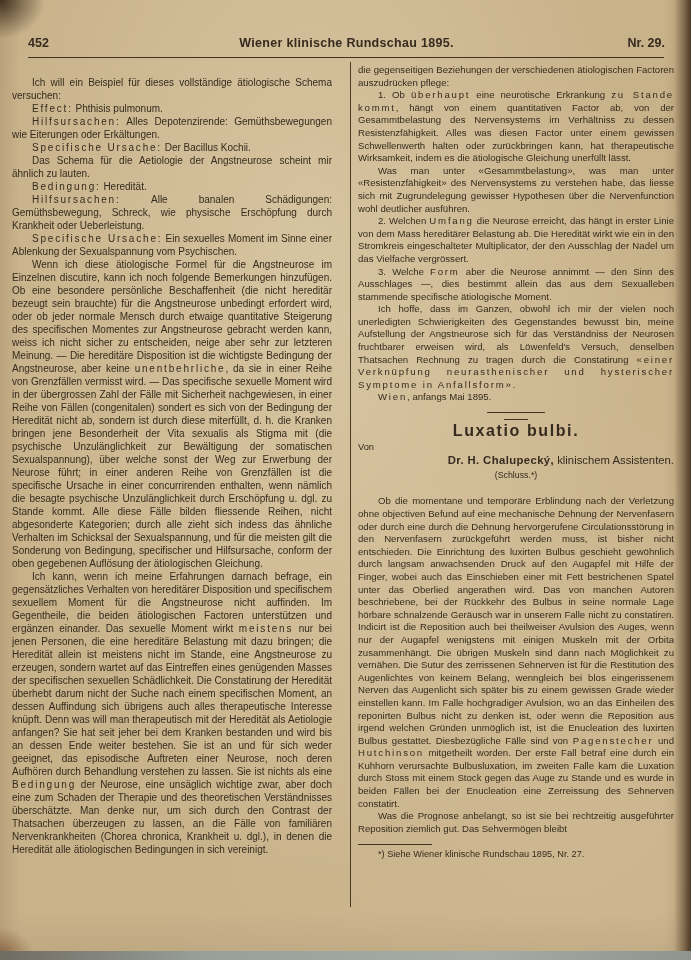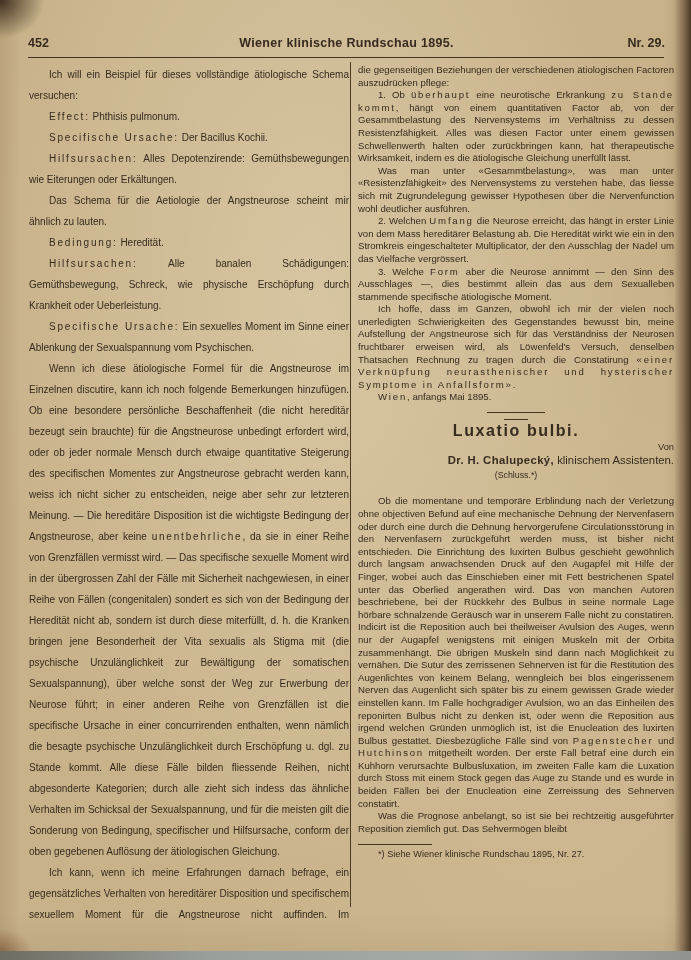--- a/index.html
+++ b/index.html
@@ -27,32 +27,32 @@
   
   .hdr{position:absolute;top:36px;left:28px;right:26px;height:20px;font-size:12.5px;font-weight:bold;}
   .hdr .pg{position:absolute;left:0;top:0;}
   .hdr .ttl{position:absolute;left:0;right:0;text-align:center;top:0;letter-spacing:0.3px;}
   .hdr .iss{position:absolute;right:0;top:0;}
   .hdr-rule{position:absolute;top:57px;left:28px;width:636px;border-top:1.6px solid #42321f;}
 
   
   .divider{position:absolute;left:350px;top:62px;height:845px;width:1px;background:#4a3a26;}
   .col{position:absolute;top:64px;text-align:justify;}
-  .col-left{left:29px;width:320px;height:860px;font-size:10px;line-height:21px;overflow:hidden;}
+  .col-left{left:12px;width:320px;height:860px;font-size:10px;line-height:13px;overflow:hidden;margin-top:12px;}
   .col-right{left:358px;width:316px;height:888px;font-size:9.6px;line-height:12.6px;overflow:hidden;}
   .col p{margin:0;text-indent:20px;}
   .col p.noindent{text-indent:0;}
   .sp{letter-spacing:1.8px;}
 
   
   .rule-small{width:58px;border-top:1px solid #42321f;margin:8px auto 6px;}
   .rule-tiny{width:24px;border-top:1px solid #42321f;margin:4px auto 3px;}
   .kicker{font-weight:bold;font-size:8.9px;text-align:center;text-indent:0;letter-spacing:0.2px;}
   .article-title{text-align:center;font-weight:bold;font-size:16px;letter-spacing:1.6px;margin:5px 0 3px;}
-  .von{text-align:right;font-size:9.3px;}
+  .von{text-align:left;font-size:9.3px;}
   .byline{text-align:right;font-size:11.3px;margin-top:1px;}
   .byline .auth{font-weight:bold;letter-spacing:0.4px;}
   .schluss{text-align:center;font-size:8.8px;margin:2px 0 14px;}
 
   
   .footnote{margin-top:9px;font-size:9.2px;text-align:left;}
   .footnote-rule{width:74px;border-top:1px solid #42321f;margin:0 0 3px 0;}
   .footnote-text{display:block;text-indent:20px;}
 </style>
 </head>
@@ -65,22 +65,22 @@
     <span class="ttl">Wiener klinische Rundschau 1895.</span>
     <span class="iss">Nr. 29.</span>
   </div>
   <div class="hdr-rule"></div>
 
   <div class="divider"></div>
 
   <div class="col col-left">
       <p>Ich will ein Beispiel für dieses vollständige ätiologische Schema versuchen:</p>
       <p><span class="sp">Effect:</span> Phthisis pulmonum.</p>
+      <p><span class="sp">Hilfsursachen:</span> Alles Depotenzirende: Gemüthsbewegungen wie Eiterungen oder Erkältungen.</p>
       <p><span class="sp">Specifische Ursache:</span> Der Bacillus Kochii.</p>
-      <p><span class="sp">Hilfsursachen:</span> Alles Depotenzirende: Gemüthsbewegungen wie Eiterungen oder Erkältungen.</p>
       <p>Das Schema für die Aetiologie der Angstneurose scheint mir ähnlich zu lauten.</p>
       <p><span class="sp">Bedingung:</span> Heredität.</p>
       <p><span class="sp">Hilfsursachen:</span> Alle banalen Schädigungen: Gemüthsbewegung, Schreck, wie physische Erschöpfung durch Krankheit oder Ueberleistung.</p>
       <p><span class="sp">Specifische Ursache:</span> Ein sexuelles Moment im Sinne einer Ablenkung der Sexualspannung vom Psychischen.</p>
       <p>Wenn ich diese ätiologische Formel für die Angstneurose im Einzelnen discutire, kann ich noch folgende Bemerkungen hinzufügen. Ob eine besondere persönliche Beschaffenheit (die nicht hereditär bezeugt sein brauchte) für die Angstneurose unbedingt erfordert wird, oder ob jeder normale Mensch durch etwaige quantitative Steigerung des specifischen Momentes zur Angstneurose gebracht werden kann, weiss ich nicht sicher zu entscheiden, neige aber sehr zur letzteren Meinung. — Die hereditäre Disposition ist die wichtigste Bedingung der Angstneurose, aber keine <span class="sp">unentbehrliche</span>, da sie in einer Reihe von Grenzfällen vermisst wird. — Das specifische sexuelle Moment wird in der übergrossen Zahl der Fälle mit Sicherheit nachgewiesen, in einer Reihe von Fällen (congenitalen) sondert es sich von der Bedingung der Heredität nicht ab, sondern ist durch diese miterfüllt, d. h. die Kranken bringen jene Besonderheit der Vita sexualis als Stigma mit (die psychische Unzulänglichkeit zur Bewältigung der somatischen Sexualspannung), über welche sonst der Weg zur Erwerbung der Neurose führt; in einer anderen Reihe von Grenzfällen ist die specifische Ursache in einer concurrirenden enthalten, wenn nämlich die besagte psychische Unzulänglichkeit durch Erschöpfung u. dgl. zu Stande kommt. Alle diese Fälle bilden fliessende Reihen, nicht abgesonderte Kategorien; durch alle zieht sich indess das ähnliche Verhalten im Schicksal der Sexualspannung, und für die meisten gilt die Sonderung von Bedingung, specifischer und Hilfsursache, conform der oben gegebenen Auflösung der ätiologischen Gleichung.</p>
       <p>Ich kann, wenn ich meine Erfahrungen darnach befrage, ein gegensätzliches Verhalten von hereditärer Disposition und specifischem sexuellem Moment für die Angstneurose nicht auffinden. Im Gegentheile, die beiden ätiologischen Factoren unterstützen und ergänzen einander. Das sexuelle Moment wirkt <span class="sp">meistens</span> nur bei jenen Personen, die eine hereditäre Belastung mit dazu bringen; die Heredität allein ist meistens nicht im Stande, eine Angstneurose zu erzeugen, sondern wartet auf das Eintreffen eines genügenden Masses der specifischen sexuellen Schädlichkeit. Die Constatirung der Heredität überhebt darum nicht der Suche nach einem specifischen Moment, an dessen Auffindung sich übrigens auch alles therapeutische Interesse knüpft. Denn was will man therapeutisch mit der Heredität als Aetiologie anfangen? Sie hat seit jeher bei dem Kranken bestanden und wird bis an dessen Ende weiter bestehen. Sie ist an und für sich weder geeignet, das episodische Auftreten einer Neurose, noch deren Aufhören durch Behandlung verstehen zu lassen. Sie ist nichts als eine <span class="sp">Bedingung</span> der Neurose, eine unsäglich wichtige zwar, aber doch eine zum Schaden der Therapie und des theoretischen Verständnisses überschätzte. Man denke nur, um sich durch den Contrast der Thatsachen überzeugen zu lassen, an die Fälle von familiären Nervenkrankheiten (Chorea chronica,  Krankheit u. dgl.), in denen die Heredität alle ätiologischen Bedingungen in sich vereinigt.</p>
     </div>
 
   <div class="col col-right">
     <div>

